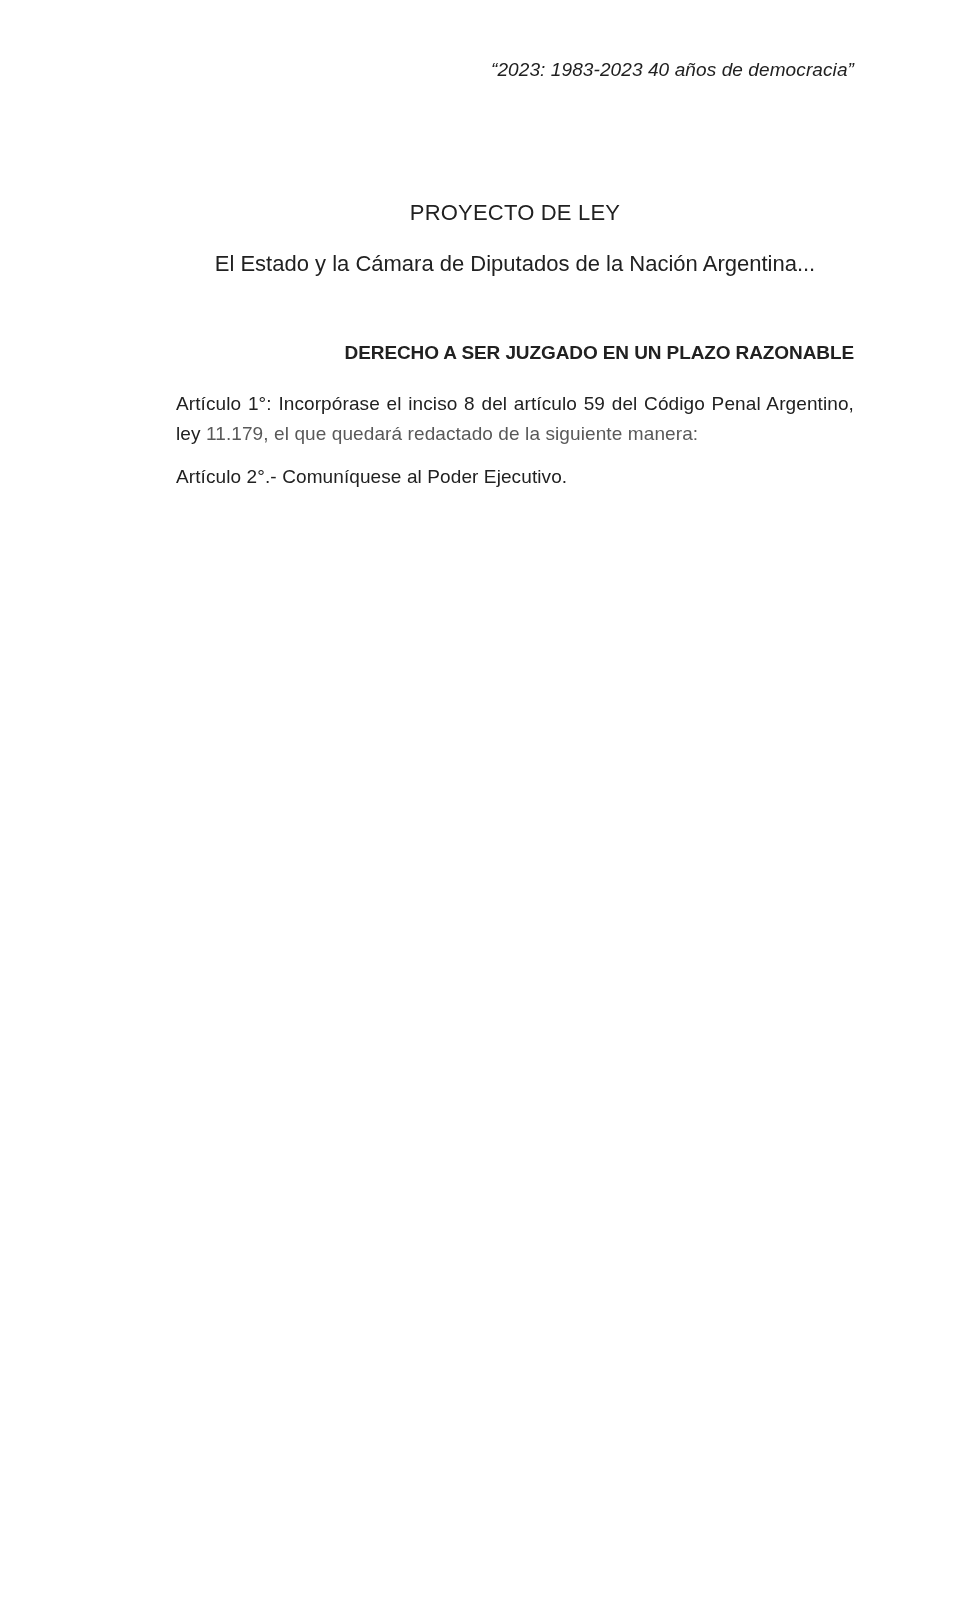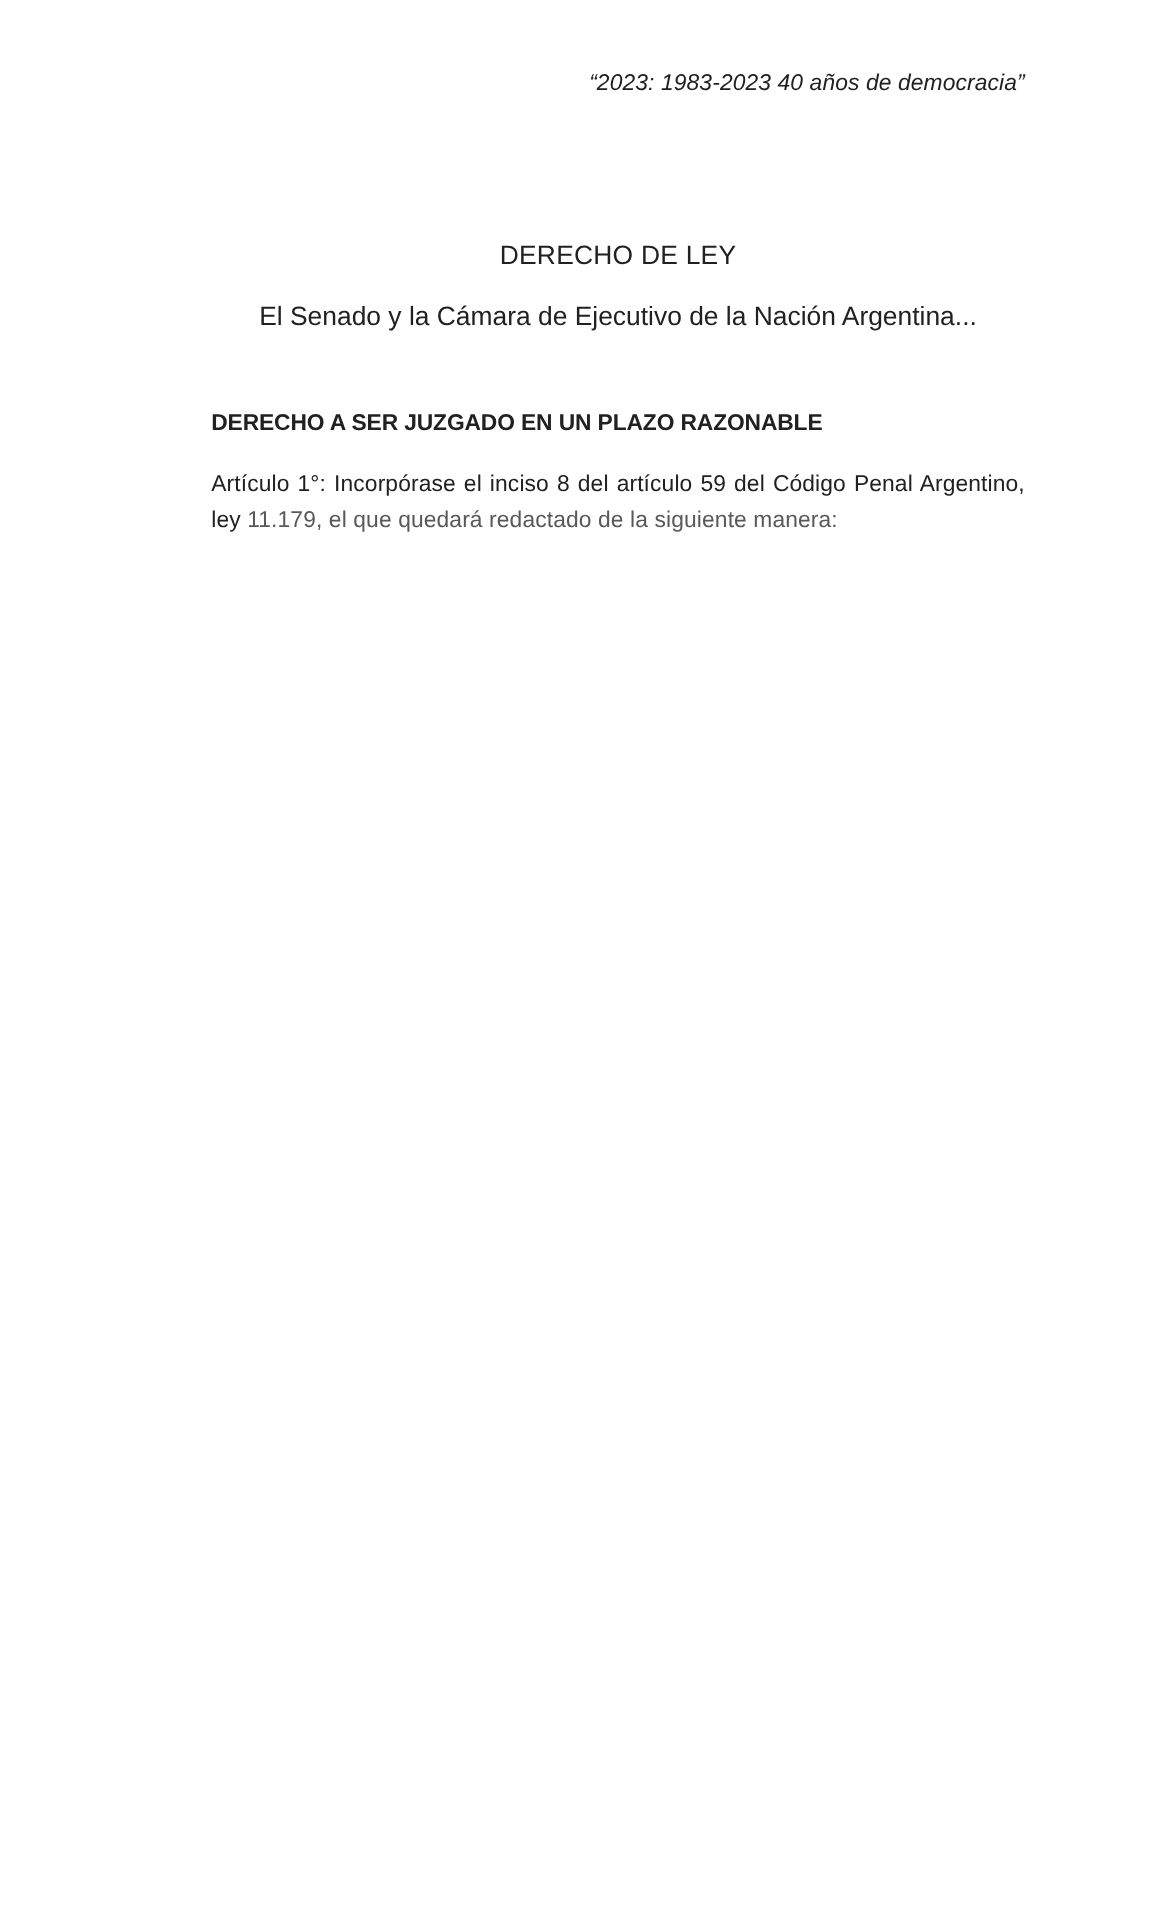--- a/index.html
+++ b/index.html
@@ -47,21 +47,21 @@
   }
   .doc-subtitle {
     margin: 23px 0 0 0;
     text-align: center;
     font-size: 22px;
     font-weight: 400;
     line-height: 30px;
   }
   .section-heading {
     margin: 61px 0 0 0;
-    text-align: left;
+    text-align: right;
     font-size: 19px;
     font-weight: 700;
     line-height: 26px;
     letter-spacing: -0.1px;
   }
   .body-text p {
     margin: 13px 0 0 0;
     font-size: 19px;
     line-height: 30px;
     text-align: justify;
@@ -76,29 +76,30 @@
 </style>
 </head>
 <body>
 
 <div class="page">
 
   <div class="header-quote">“2023: 1983-2023 40 años de democracia”</div>
 
   <div class="content">
 
-    <h1 class="doc-title">DERECHO DE LEY</h1>
+    <h1 class="doc-title">PROYECTO DE LEY</h1>
 
-    <h2 class="doc-subtitle">El Senado y la Cámara de Ejecutivo de la Nación Argentina...</h2>
+    <h2 class="doc-subtitle">El Estado y la Cámara de Diputados de la Nación Argentina...</h2>
 
     <h3 class="section-heading">DERECHO A SER JUZGADO EN UN PLAZO RAZONABLE</h3>
 
     <div class="body-text">
 
       <p class="first"><span>Artículo 1°: Incorpórase el inciso 8 del artículo 59 del Código Penal Argentino, ley </span><span class="muted">11.179, el que quedará redactado de la siguiente manera:</span></p>
 
 
+      <p>Artículo 2°.- Comuníquese al Poder Ejecutivo.</p>
 
     </div>
 
   </div>
 
 </div>
 
 </body></html>

